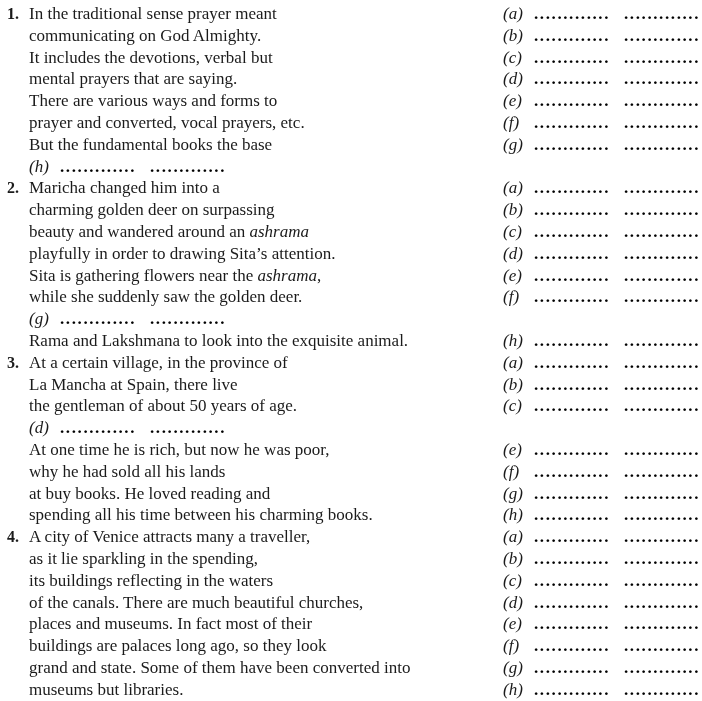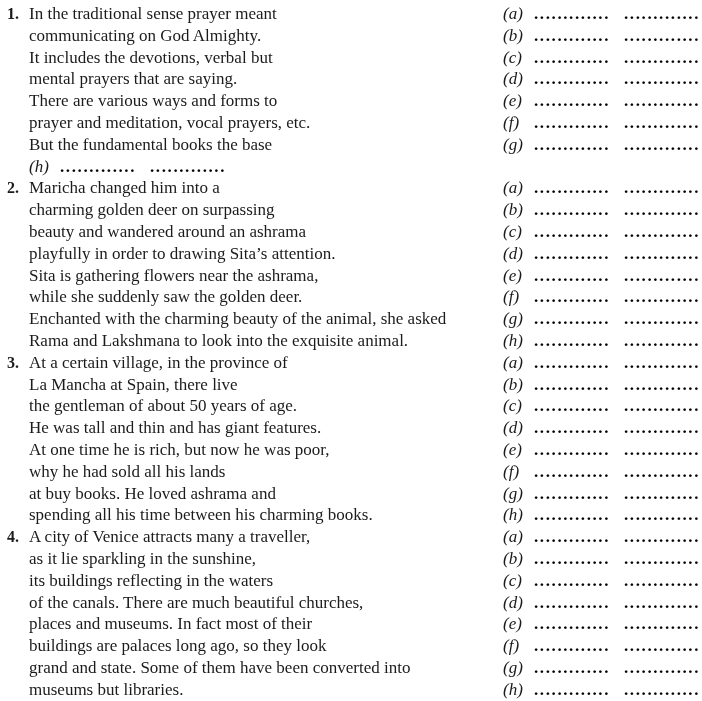--- a/index.html
+++ b/index.html
@@ -33,20 +33,21 @@
     margin-left: 7px;
     font-weight: bold;
     font-size: 16px;
   }
   .passage {
     flex: none;
     width: 474px;
     overflow: visible;
   }
   .passage .it {
+    font-style: italic;
   }
   .letter {
     flex: none;
     width: 31px;
     font-style: italic;
   }
   .dots {
     flex: none;
     font-weight: bold;
     letter-spacing: 1.6px;
@@ -96,21 +97,21 @@
       </div>
       <div class="row">
         <span class="num"></span>
         <span class="passage"><span>There are various ways and forms to</span></span>
         <span class="letter">(e)</span>
         <span class="dots dots1">.............</span>
         <span class="dots dots2">.............</span>
       </div>
       <div class="row">
         <span class="num"></span>
-        <span class="passage"><span>prayer and meditation, vocal prayers, etc.</span></span>
+        <span class="passage"><span>prayer and converted, vocal prayers, etc.</span></span>
         <span class="letter">(f)</span>
         <span class="dots dots1">.............</span>
         <span class="dots dots2">.............</span>
       </div>
       <div class="row">
         <span class="num"></span>
         <span class="passage"><span>But the fundamental books the base</span></span>
         <span class="letter">(g)</span>
         <span class="dots dots1">.............</span>
         <span class="dots dots2">.............</span>
@@ -158,21 +159,20 @@
       </div>
       <div class="row">
         <span class="num"></span>
         <span class="passage"><span>while she suddenly saw the golden deer.</span></span>
         <span class="letter">(f)</span>
         <span class="dots dots1">.............</span>
         <span class="dots dots2">.............</span>
       </div>
       <div class="row">
         <span class="num"></span>
-        <span class="passage"><span>Enchanted with the charming beauty of the animal, she asked</span></span>
         <span class="letter">(g)</span>
         <span class="dots dots1">.............</span>
         <span class="dots dots2">.............</span>
       </div>
       <div class="row">
         <span class="num"></span>
         <span class="passage"><span>Rama and Lakshmana to look into the exquisite animal.</span></span>
         <span class="letter">(h)</span>
         <span class="dots dots1">.............</span>
         <span class="dots dots2">.............</span>
@@ -193,63 +193,62 @@
       </div>
       <div class="row">
         <span class="num"></span>
         <span class="passage"><span>the gentleman of about 50 years of age.</span></span>
         <span class="letter">(c)</span>
         <span class="dots dots1">.............</span>
         <span class="dots dots2">.............</span>
       </div>
       <div class="row">
         <span class="num"></span>
-        <span class="passage"><span>He was tall and thin and has giant features.</span></span>
         <span class="letter">(d)</span>
         <span class="dots dots1">.............</span>
         <span class="dots dots2">.............</span>
       </div>
       <div class="row">
         <span class="num"></span>
         <span class="passage"><span>At one time he is rich, but now he was poor,</span></span>
         <span class="letter">(e)</span>
         <span class="dots dots1">.............</span>
         <span class="dots dots2">.............</span>
       </div>
       <div class="row">
         <span class="num"></span>
         <span class="passage"><span>why he had sold all his lands</span></span>
         <span class="letter">(f)</span>
         <span class="dots dots1">.............</span>
         <span class="dots dots2">.............</span>
       </div>
       <div class="row">
         <span class="num"></span>
-        <span class="passage"><span>at buy books. He loved ashrama and</span></span>
+        <span class="passage"><span>at buy books. He loved reading and</span></span>
         <span class="letter">(g)</span>
         <span class="dots dots1">.............</span>
         <span class="dots dots2">.............</span>
       </div>
       <div class="row">
         <span class="num"></span>
         <span class="passage"><span>spending all his time between his charming books.</span></span>
         <span class="letter">(h)</span>
         <span class="dots dots1">.............</span>
         <span class="dots dots2">.............</span>
       </div>
       <div class="row">
         <span class="num">4.</span>
         <span class="passage"><span>A city of Venice attracts many a traveller,</span></span>
         <span class="letter">(a)</span>
         <span class="dots dots1">.............</span>
         <span class="dots dots2">.............</span>
       </div>
       <div class="row">
         <span class="num"></span>
-        <span class="passage"><span>as it lie sparkling in the sunshine,</span></span>
+        <span class="passage"><span>as it lie sparkling in the spending,</span></span>
         <span class="letter">(b)</span>
         <span class="dots dots1">.............</span>
         <span class="dots dots2">.............</span>
       </div>
       <div class="row">
         <span class="num"></span>
         <span class="passage"><span>its buildings reflecting in the waters</span></span>
         <span class="letter">(c)</span>
         <span class="dots dots1">.............</span>
         <span class="dots dots2">.............</span>

